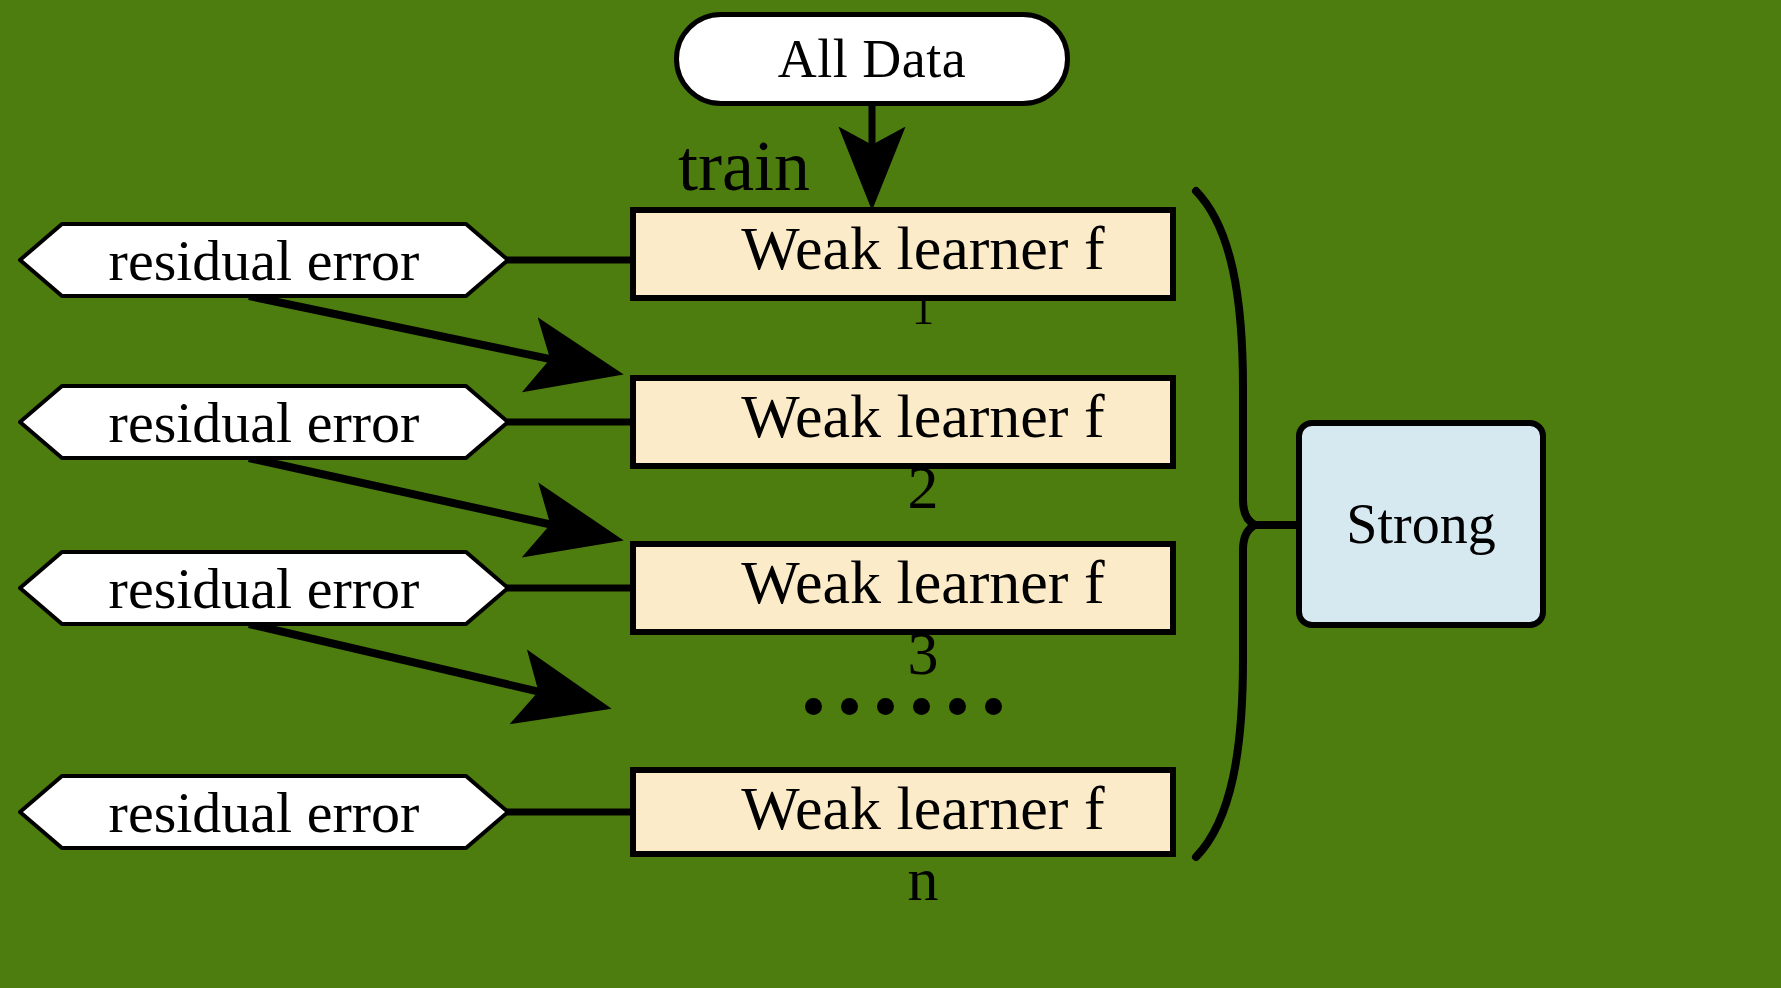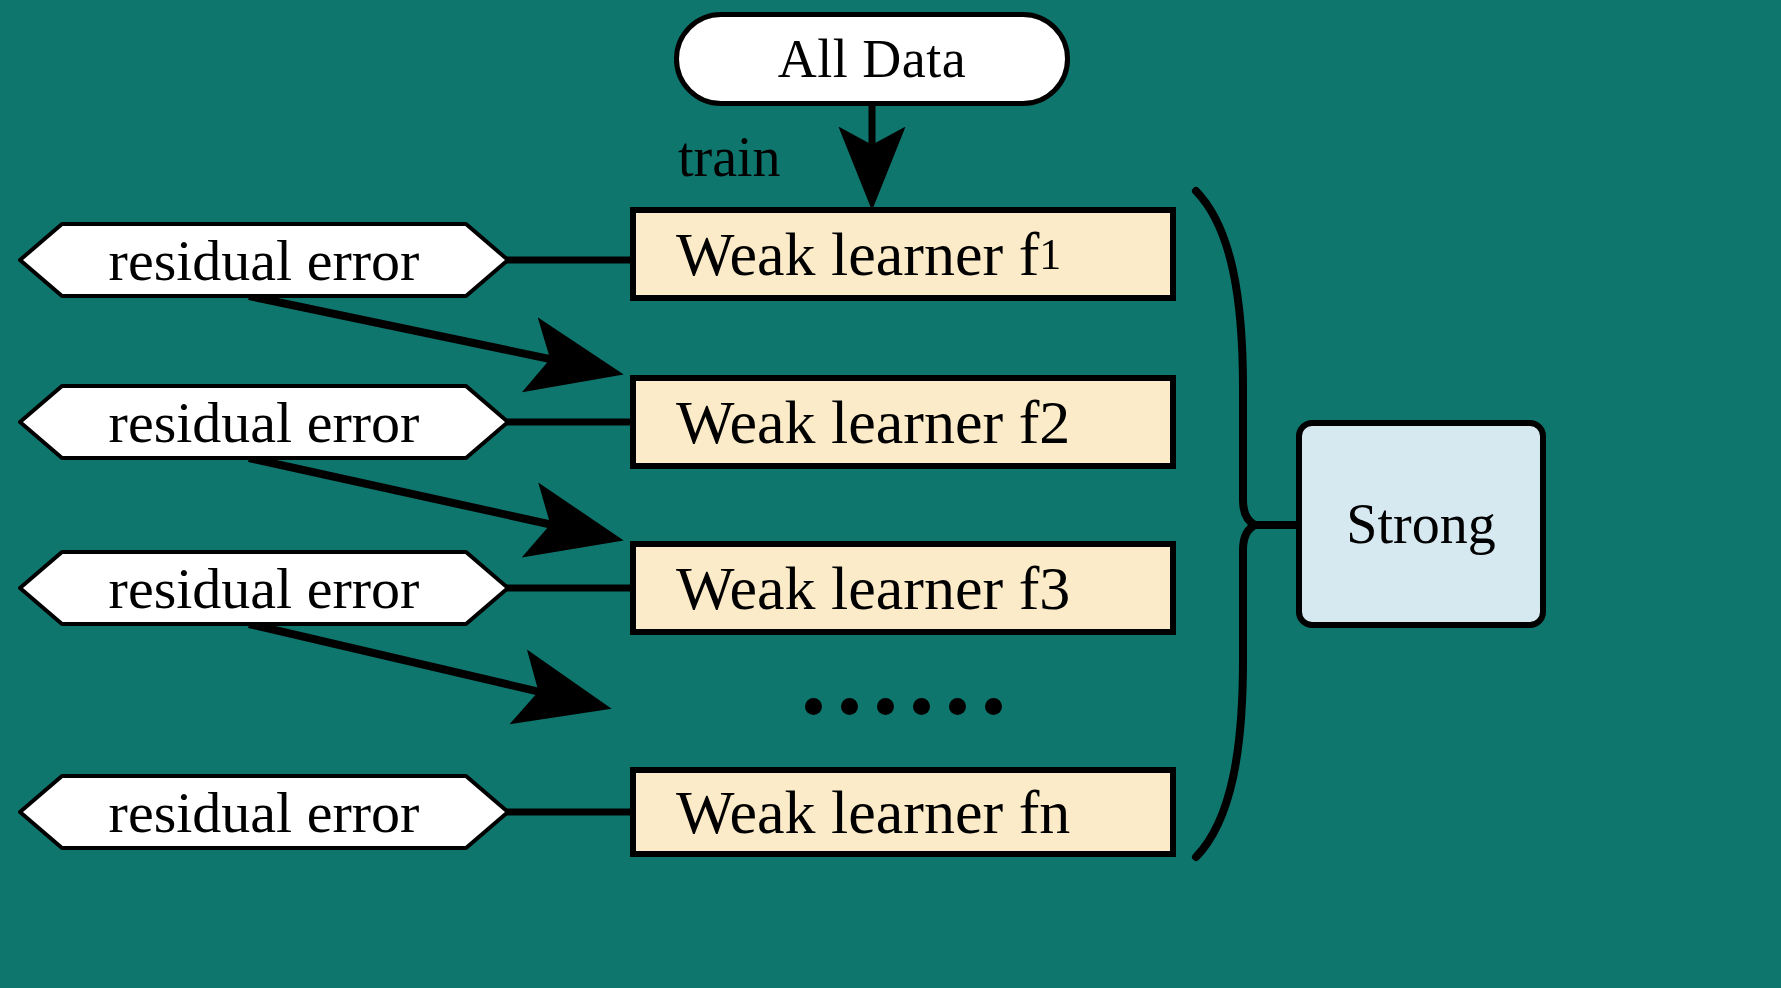--- a/index.html
+++ b/index.html
@@ -1,47 +1,47 @@
 <!DOCTYPE html>
 <html><head>
 <meta charset="utf-8">
 <style>
   html,body{margin:0;padding:0;background:#ffffff;}
   body{width:1781px;height:988px;overflow:hidden;
        font-family:"Liberation Serif","DejaVu Serif",serif;}
-  #stage{position:relative;width:1781px;height:988px;background:#0f766e;}
+  #stage{position:relative;width:1781px;height:988px;background:#4d7c0f;}
   svg.layer{position:absolute;left:0;top:0;width:1781px;height:988px;overflow:visible;}
   .node{position:absolute;box-sizing:border-box;display:flex;align-items:center;justify-content:center;}
 
   
   .stadium{
     border:5px solid #000;border-radius:70px;background:#fff;
     font-size:54px;color:#000;letter-spacing:.5px;
   }
   
   .weakbox{
     border:6px solid #000;background:#FCEBC8;
-    font-size:62px;color:#000;padding-left:40px;justify-content:flex-start;
+    font-size:62px;color:#000;padding-left:40px;justify-content:flex-start;flex-direction:column;
   }
   .weakbox .sub1{font-size:44px;}
   
   .hexwrap{position:absolute;}
   .hexwrap .label{
     position:absolute;left:0;top:0;width:100%;height:100%;
     display:flex;align-items:center;justify-content:center;
     font-size:58px;color:#000;
   }
   
   .strongbox{
     border:6px solid #000;background:#D6E9F1;border-radius:16px;
     font-size:56px;color:#000;text-align:center;line-height:1.12;
     flex-direction:column;
   }
   .plaintext{position:absolute;color:#000;}
-  #train-label{font-size:56px;font-family:Liberation Serif, serif;}
+  #train-label{font-size:72px;font-family:Liberation Serif, serif;}
   .dots{position:absolute;display:flex;gap:19px;align-items:center;}
   .dots i{display:block;width:17px;height:17px;border-radius:50%;background:#000;}
 </style>
 </head>
 <body>
 
 <div id="stage">
 
   <svg class="layer">
     <defs>

